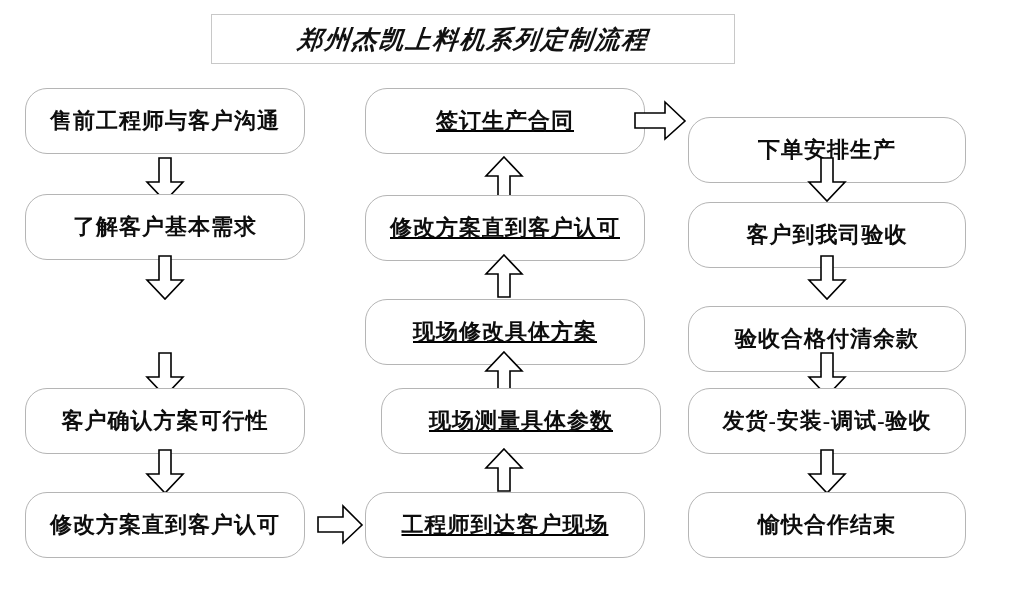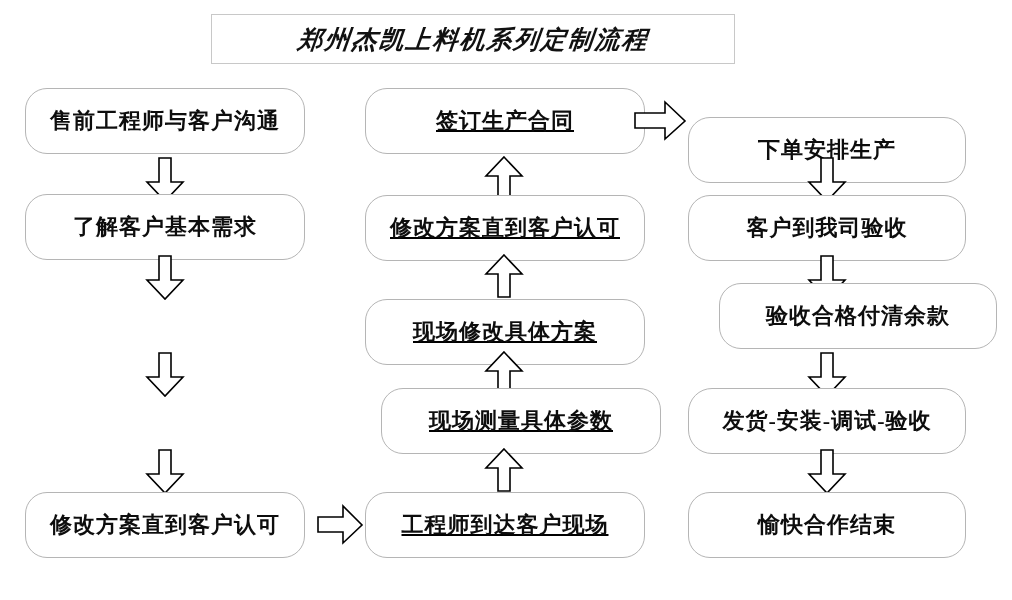--- a/index.html
+++ b/index.html
@@ -112,20 +112,23 @@
     </svg>
   </div>
 
 
   <div class="arrow" style="left:146px; top:353px;">
     <svg width="38" height="44" viewBox="0 0 38 44">
       <polygon points="13,0 25,0 25,24 37,24 19,43 1,24 13,24" fill="#ffffff" stroke="#000000" stroke-width="1.6" stroke-linejoin="miter"></polygon>
     </svg>
   </div>
 
+  <div class="node col1 h1" style="top:388px;">
+    <span class="label">客户确认方案可行性</span>
+  </div>
 
   <div class="arrow" style="left:146px; top:450px;">
     <svg width="38" height="44" viewBox="0 0 38 44">
       <polygon points="13,0 25,0 25,24 37,24 19,43 1,24 13,24" fill="#ffffff" stroke="#000000" stroke-width="1.6" stroke-linejoin="miter"></polygon>
     </svg>
   </div>
 
   <div class="node col1 h1" style="top:492px;">
     <span class="label">修改方案直到客户认可</span>
   </div>
@@ -189,41 +192,41 @@
   <div class="node col3 h1" style="top:88px;margin-top:29px;">
     <span class="label">下单安排生产</span>
   </div>
 
   <div class="arrow" style="left:808px; top:158px;">
     <svg width="38" height="44" viewBox="0 0 38 44">
       <polygon points="13,0 25,0 25,24 37,24 19,43 1,24 13,24" fill="#ffffff" stroke="#000000" stroke-width="1.6" stroke-linejoin="miter"></polygon>
     </svg>
   </div>
 
-  <div class="node col3 h1" style="top:195px;">
+  <div class="node col3 h1" style="top:202px;">
     <span class="label">客户到我司验收</span>
   </div>
 
   <div class="arrow" style="left:808px; top:256px;">
     <svg width="38" height="44" viewBox="0 0 38 44">
       <polygon points="13,0 25,0 25,24 37,24 19,43 1,24 13,24" fill="#ffffff" stroke="#000000" stroke-width="1.6" stroke-linejoin="miter"></polygon>
     </svg>
   </div>
 
-  <div class="node col3 h1" style="top:283px;margin-left:31px;">
+  <div class="node col3 h1" style="top:306px;">
     <span class="label">验收合格付清余款</span>
   </div>
 
   <div class="arrow" style="left:808px; top:353px;">
     <svg width="38" height="44" viewBox="0 0 38 44">
       <polygon points="13,0 25,0 25,24 37,24 19,43 1,24 13,24" fill="#ffffff" stroke="#000000" stroke-width="1.6" stroke-linejoin="miter"></polygon>
     </svg>
   </div>
 
-  <div class="node col3 h1" style="top:388px;border-radius:24px;">
+  <div class="node col3 h1" style="top:388px;">
     <span class="label">发货-安装-调试-验收</span>
   </div>
 
   <div class="arrow" style="left:808px; top:450px;">
     <svg width="38" height="44" viewBox="0 0 38 44">
       <polygon points="13,0 25,0 25,24 37,24 19,43 1,24 13,24" fill="#ffffff" stroke="#000000" stroke-width="1.6" stroke-linejoin="miter"></polygon>
     </svg>
   </div>
 
   <div class="node col3 h1" style="top:492px;">

